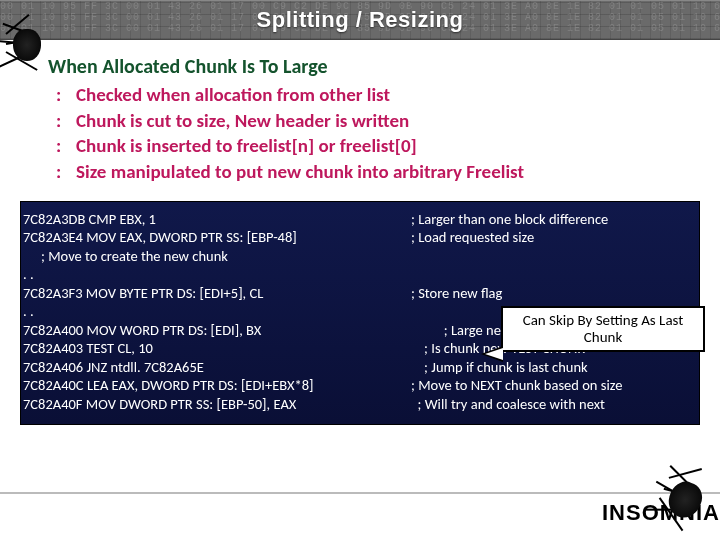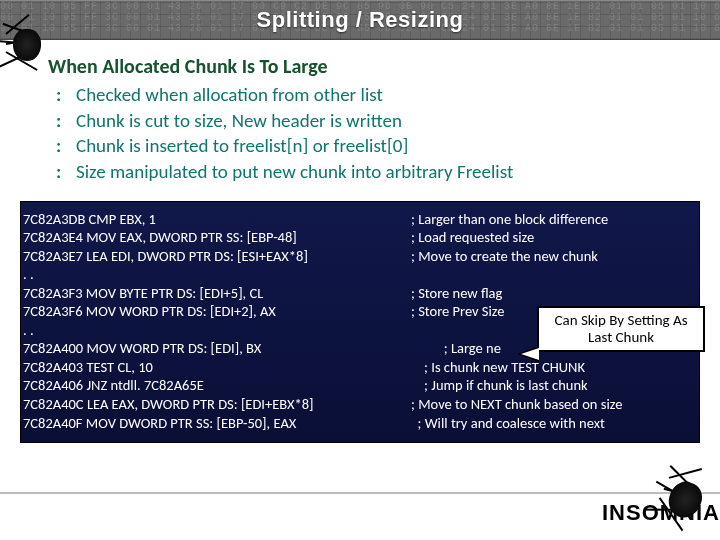--- a/index.html
+++ b/index.html
@@ -43,22 +43,22 @@
   }
   .heading {
     font-size: 20px;
     font-weight: bold;
     color: #14532d;
     margin-bottom: 4px;
   }
   .bullets { list-style: none; padding-left: 8px; }
   .bullets li {
     font-size: 19px;
-    font-weight: normal;
-    color: #0f766e;
+    font-weight: bold;
+    color: #be185d;
     line-height: 1.35;
     position: relative;
     padding-left: 20px;
   }
   .bullets li::before {
     content: ":";
     position: absolute;
     left: 0;
     font-weight: bold;
   }
@@ -74,21 +74,21 @@
     line-height: 1.28;
     position: relative;
   }
   .code-row { display: flex; white-space: pre; }
   .instr { flex: 0 0 370px; }
   .cmt { flex: 1; margin-left: 18px; }
   .callout {
     position: absolute;
     right: -6px;
     top: 104px;
-    width: 168px;
+    width: 204px;
     background: #fff;
     color: #000;
     border: 2px solid #000;
     font-size: 15px;
     text-align: center;
     padding: 4px 6px;
     line-height: 1.15;
   }
   .callout::before {
     content: "";
@@ -171,24 +171,23 @@
       <li>Chunk is cut to size, New header is written</li>
       <li>Chunk is inserted to freelist[n] or freelist[0]</li>
       <li>Size manipulated to put new chunk into arbitrary Freelist</li>
     </ul>
   </div>
 
   <div class="code-block">
     <div class="code-row"><span class="instr">7C82A3DB CMP EBX, 1</span><span class="cmt">; Larger than one block difference</span></div>
     <div class="code-row"><span class="cmt"></span></div>
     <div class="code-row"><span class="instr">7C82A3E4 MOV EAX, DWORD PTR SS: [EBP-48]</span><span class="cmt">; Load requested size</span></div>
-    <div class="code-row"><span class="instr">7C82A3E7 LEA EDI, DWORD PTR DS: [ESI+EAX*8]</span><span class="cmt">; Move to create the new chunk</span></div>
+    <div class="code-row"><span class="cmt">; Move to create the new chunk</span></div>
     <div class="code-row"><span class="instr">. .</span><span class="cmt"></span></div>
     <div class="code-row"><span class="instr">7C82A3F3 MOV BYTE PTR DS: [EDI+5], CL</span><span class="cmt">; Store new flag</span></div>
-    <div class="code-row"><span class="instr">7C82A3F6 MOV WORD PTR DS: [EDI+2], AX</span><span class="cmt">; Store Prev Size</span></div>
     <div class="code-row"><span class="instr">. .</span><span class="cmt"></span></div>
     <div class="code-row"><span class="instr">7C82A400 MOV WORD PTR DS: [EDI], BX</span><span class="cmt">          ; Large ne</span></div>
     <div class="code-row"><span class="instr">7C82A403 TEST CL, 10</span><span class="cmt">    ; Is chunk new TEST CHUNK</span></div>
     <div class="code-row"><span class="instr">7C82A406 JNZ ntdll. 7C82A65E</span><span class="cmt">    ; Jump if chunk is last chunk</span></div>
     <div class="code-row"><span class="instr">7C82A40C LEA EAX, DWORD PTR DS: [EDI+EBX*8]</span><span class="cmt">; Move to NEXT chunk based on size</span></div>
     <div class="code-row"><span class="instr">7C82A40F MOV DWORD PTR SS: [EBP-50], EAX</span><span class="cmt">  ; Will try and coalesce with next</span></div>
 
     <div class="callout">Can Skip By Setting As Last Chunk</div>
   </div>
 

